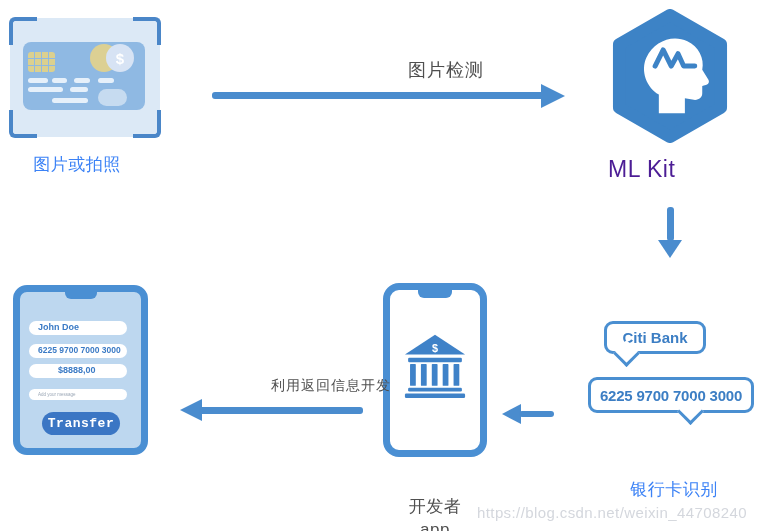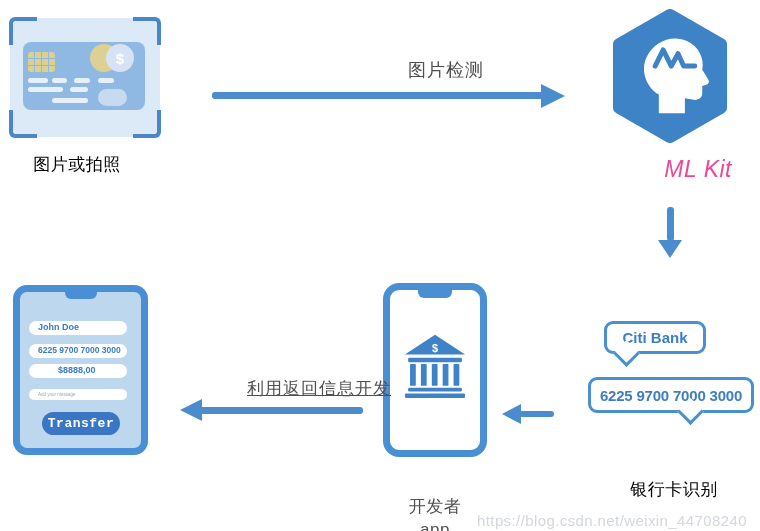--- a/index.html
+++ b/index.html
@@ -1,21 +1,21 @@
 <!DOCTYPE html>
 <html><head>
 <meta charset="utf-8">
 <style>
   html,body{margin:0;padding:0;background:#fff;}
   #canvas{
     position:relative;width:760px;height:531px;background:#ffffff;overflow:hidden;
     font-family:"Liberation Sans","DejaVu Sans",sans-serif;
   }
   .abs{position:absolute;}
-  .node-label{color:#000000;font-size:17px;text-align:center;letter-spacing:.5px;}
+  .node-label{color:#3b82f6;font-size:17px;text-align:center;letter-spacing:.5px;}
 
   
   .scan-frame{left:10px;top:18px;width:150px;height:119px;background:#dce9f6;border-radius:4px;}
   .corner{position:absolute;width:24px;height:24px;border:0 solid #4a86c8;}
   .corner.tl{left:-1px;top:-1px;border-left-width:4px;border-top-width:4px;border-top-left-radius:6px;}
   .corner.tr{right:-1px;top:-1px;border-right-width:4px;border-top-width:4px;border-top-right-radius:6px;}
   .corner.bl{left:-1px;bottom:-1px;border-left-width:4px;border-bottom-width:4px;border-bottom-left-radius:6px;}
   .corner.br{right:-1px;bottom:-1px;border-right-width:4px;border-bottom-width:4px;border-bottom-right-radius:6px;}
   .credit-card{position:absolute;left:13px;top:24px;width:122px;height:68px;background:#8fb9e3;border-radius:8px;}
   .chip{position:absolute;left:5px;top:10px;width:27px;height:20px;border-radius:3px;overflow:hidden;
@@ -50,23 +50,23 @@
   .phone-transfer{left:13px;top:285px;width:121px;height:156px;background:#bdd7ef;border-radius:14px;}
   .field{position:absolute;left:9px;width:98px;height:13.5px;background:#ffffff;border-radius:7px;
          color:#3a7ac5;font-size:9px;font-weight:bold;line-height:13.5px;padding-left:9px;box-sizing:border-box;white-space:nowrap;}
   .field.tiny{height:11px;font-size:4.5px;font-weight:normal;color:#9aa6b5;line-height:11px;}
   .transfer-btn{position:absolute;left:22px;top:120px;width:78px;height:23px;background:#3b76c4;border-radius:12px;
                 color:#ffffff;font-weight:bold;font-size:13px;display:flex;align-items:center;justify-content:center;letter-spacing:.5px;font-family:Liberation Mono, monospace;}
   .phone-dev{left:383px;top:283px;width:90px;height:160px;background:#ffffff;
              display:flex;align-items:flex-start;justify-content:center;}
 
   
-  .mlkit-label{color:#ec4899;font-size:23px;text-align:right;letter-spacing:.5px;font-style:italic;}
+  .mlkit-label{color:#4c1d95;font-size:23px;text-align:left;letter-spacing:.5px;}
   .dev-label{color:#4f4f4f;font-size:17px;text-align:center;line-height:1.35;letter-spacing:.5px;}
-  .watermark{color:#d4d7dd;font-size:15px;letter-spacing:.4px;white-space:nowrap;margin-top:8px;}
+  .watermark{color:#d4d7dd;font-size:15px;letter-spacing:.4px;white-space:nowrap;}
 </style>
 </head>
 <body>
 
 <div id="canvas">
 
   <div class="abs scan-frame">
     <div class="corner tl"></div>
     <div class="corner tr"></div>
     <div class="corner bl"></div>
@@ -145,21 +145,21 @@
         <rect x="3" y="93" width="94" height="7" rx="2"></rect>
       </g>
       <text x="50" y="28" fill="#ffffff" font-size="17" font-weight="bold" text-anchor="middle">$</text>
     </svg>
   </div>
   <div class="abs dev-label" style="left:383px;top:496px;width:104px;">
     <div>开发者</div>
     <div>app</div>
   </div>
 
-  <div class="abs arrow-label" style="left:171px;top:377px;width:220px;font-size:17px;text-decoration:underline;">利用返回信息开发</div>
+  <div class="abs arrow-label" style="left:171px;top:377px;width:220px;font-size:14px;">利用返回信息开发</div>
   <div class="ahead left" style="left:180px;top:398.5px;"></div>
   <div class="aline" style="left:199px;top:407px;width:164px;height:6.5px;"></div>
 
   <div class="phone phone-transfer">
     <div class="notch" style="width:32px;height:8px;"></div>
     <div class="field" style="top:29px;">John Doe</div>
     <div class="field" style="top:52px;font-size:8.5px;">6225 9700 7000 3000</div>
     <div class="field" style="top:72px;padding-left:29px;">$8888,00</div>
     <div class="field tiny" style="top:97px;">Add your message</div>
     <div class="transfer-btn">Transfer</div>

